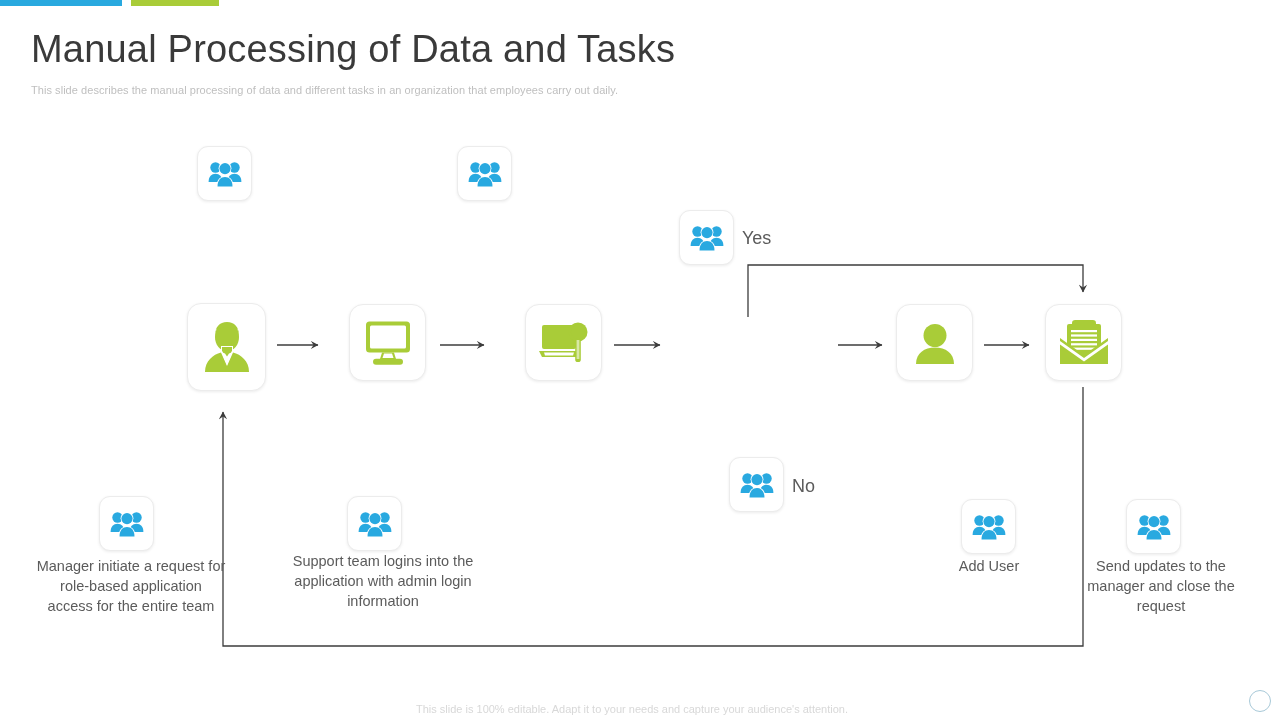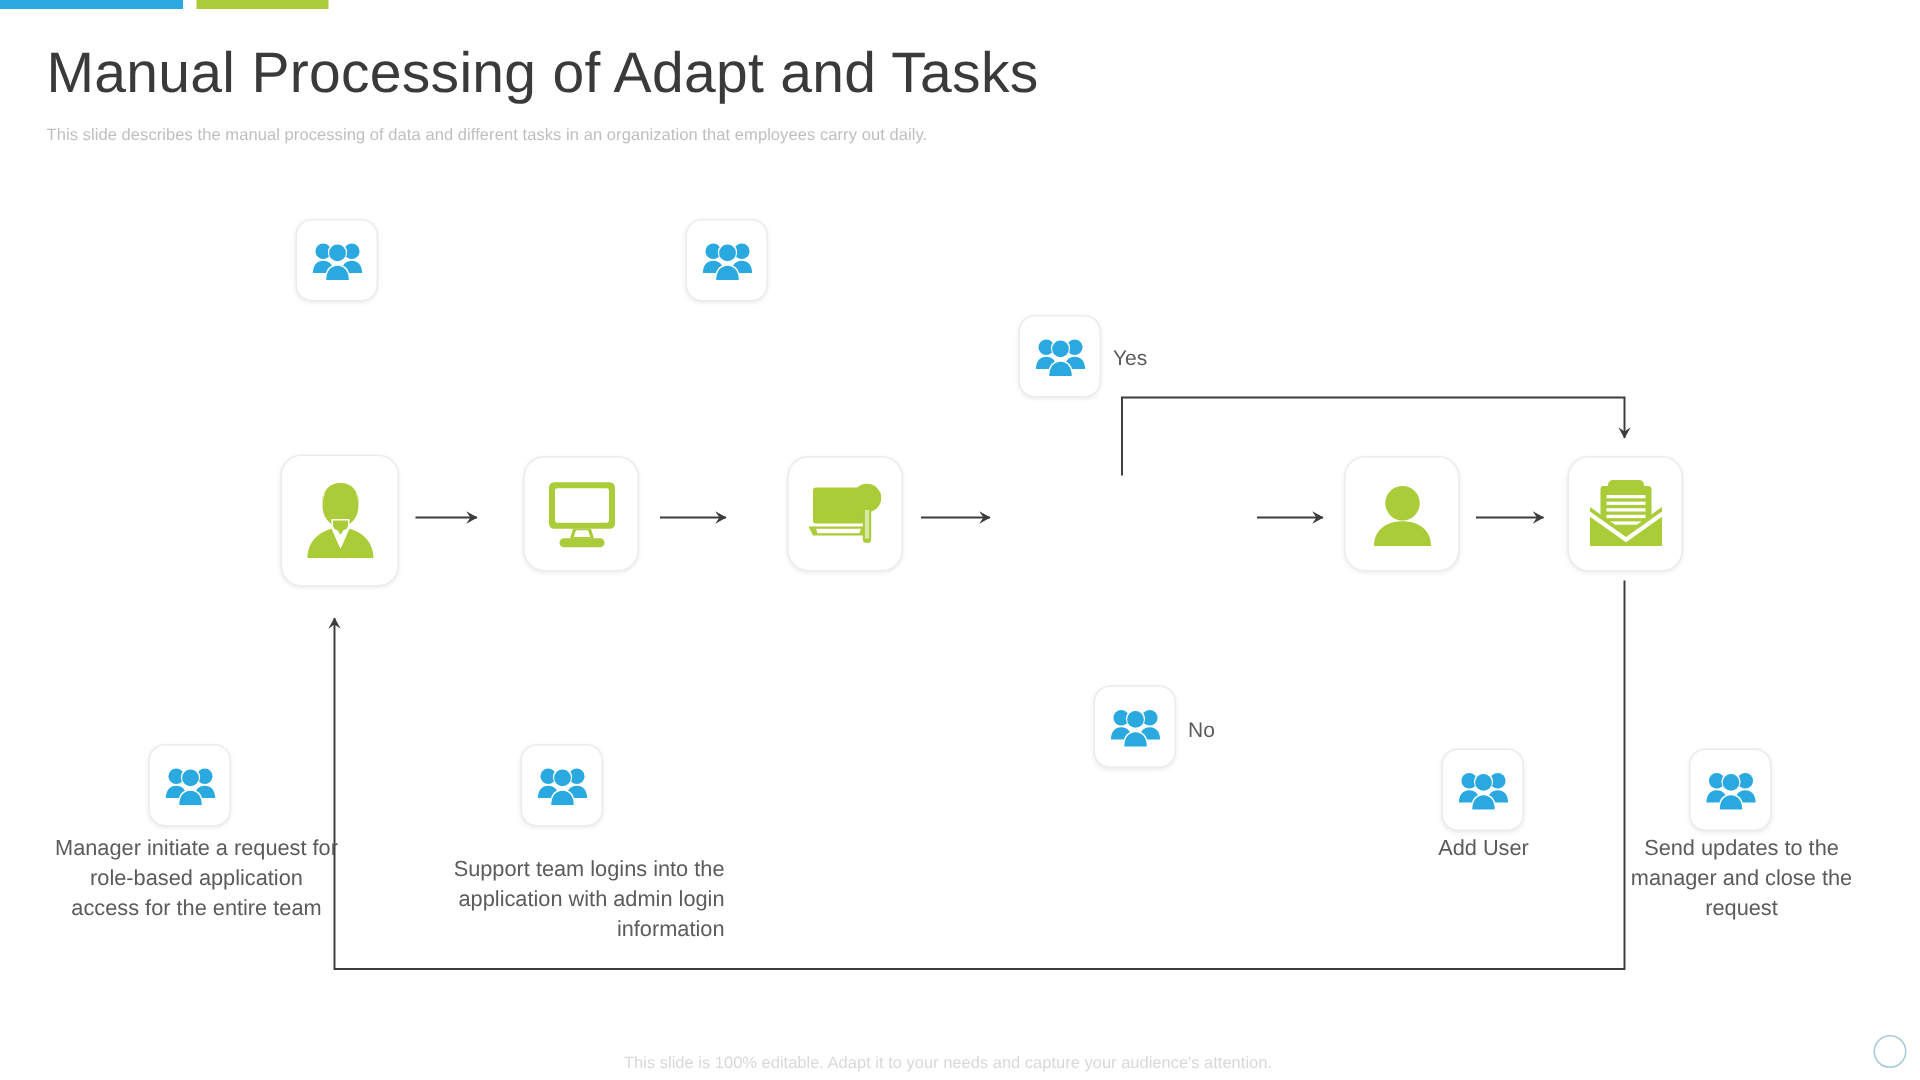--- a/index.html
+++ b/index.html
@@ -106,21 +106,21 @@
   
   .caption {
     position: absolute;
     font-size: 14.5px;
     line-height: 20px;
     color: #5B5B5B;
     text-align: center;
   }
   .caption-inline {
     position: absolute;
-    font-size: 14px;
+    font-size: 18px;
     line-height: 20px;
     color: #5B5B5B;
     text-align: left;
     white-space: nowrap;
   }
 
   
   .decision-box {
     position: absolute;
     left: 671px;
@@ -136,21 +136,21 @@
     line-height: 19px;
     color: #4A4A4A;
   }
 </style>
 </head>
 <body>
 
 <div class="accent-bar accent-blue"></div>
 <div class="accent-bar accent-green"></div>
 
-<div class="page-title">Manual Processing of Adapt and Tasks</div>
+<div class="page-title">Manual Processing of Data and Tasks</div>
 <div class="page-subtitle">This slide describes the manual processing of data and different tasks in an organization that employees carry out daily.</div>
 
 <div id="diagram">
 
   <svg class="connectors" viewBox="0 0 1280 720" width="1280" height="720">
     <defs>
       <marker id="arrowRight" markerWidth="9" markerHeight="9" refX="7.6" refY="4.5" orient="auto" markerUnits="userSpaceOnUse">
         <path d="M0.4,0.4 L8,4.5 L0.4,8.6 L3.2,4.5 Z" fill="#3C3C3C"></path>
       </marker>
       <marker id="arrowDown" markerWidth="9" markerHeight="9" refX="7.6" refY="4.5" orient="auto" markerUnits="userSpaceOnUse">
@@ -301,21 +301,21 @@
       <circle cx="7.5" cy="7.5" r="5.2" fill="#29A9E0"></circle>
       <path d="M0.6,22 C0.6,16.5 3.6,13.8 7.5,13.8 C11.4,13.8 14.4,16.5 14.4,22 Z" fill="#29A9E0"></path>
       <circle cx="26.5" cy="7.5" r="5.2" fill="#29A9E0"></circle>
       <path d="M19.6,22 C19.6,16.5 22.6,13.8 26.5,13.8 C30.4,13.8 33.4,16.5 33.4,22 Z" fill="#29A9E0"></path>
       <circle cx="17" cy="8.2" r="6.4" fill="#ffffff"></circle>
       <circle cx="17" cy="8.6" r="5.6" fill="#29A9E0"></circle>
       <path d="M8.6,26.5 C8.6,19.6 12.3,16.2 17,16.2 C21.7,16.2 25.4,19.6 25.4,26.5 Z" fill="#ffffff"></path>
       <path d="M9.5,26.6 C9.5,20.2 12.9,17.1 17,17.1 C21.1,17.1 24.5,20.2 24.5,26.6 Z" fill="#29A9E0"></path>
     </svg>
   </div>
-  <div class="caption" style="left:283px; top:570px; width:200px;text-align:right;">Support team logins into the application with admin login information</div>
+  <div class="caption" style="left:283px; top:551px; width:200px;">Support team logins into the application with admin login information</div>
 
   <div class="tile tile-blue" style="left:961px; top:499px;">
     <svg width="34" height="28" viewBox="0 0 34 28">
       <circle cx="7.5" cy="7.5" r="5.2" fill="#29A9E0"></circle>
       <path d="M0.6,22 C0.6,16.5 3.6,13.8 7.5,13.8 C11.4,13.8 14.4,16.5 14.4,22 Z" fill="#29A9E0"></path>
       <circle cx="26.5" cy="7.5" r="5.2" fill="#29A9E0"></circle>
       <path d="M19.6,22 C19.6,16.5 22.6,13.8 26.5,13.8 C30.4,13.8 33.4,16.5 33.4,22 Z" fill="#29A9E0"></path>
       <circle cx="17" cy="8.2" r="6.4" fill="#ffffff"></circle>
       <circle cx="17" cy="8.6" r="5.6" fill="#29A9E0"></circle>
       <path d="M8.6,26.5 C8.6,19.6 12.3,16.2 17,16.2 C21.7,16.2 25.4,19.6 25.4,26.5 Z" fill="#ffffff"></path>

